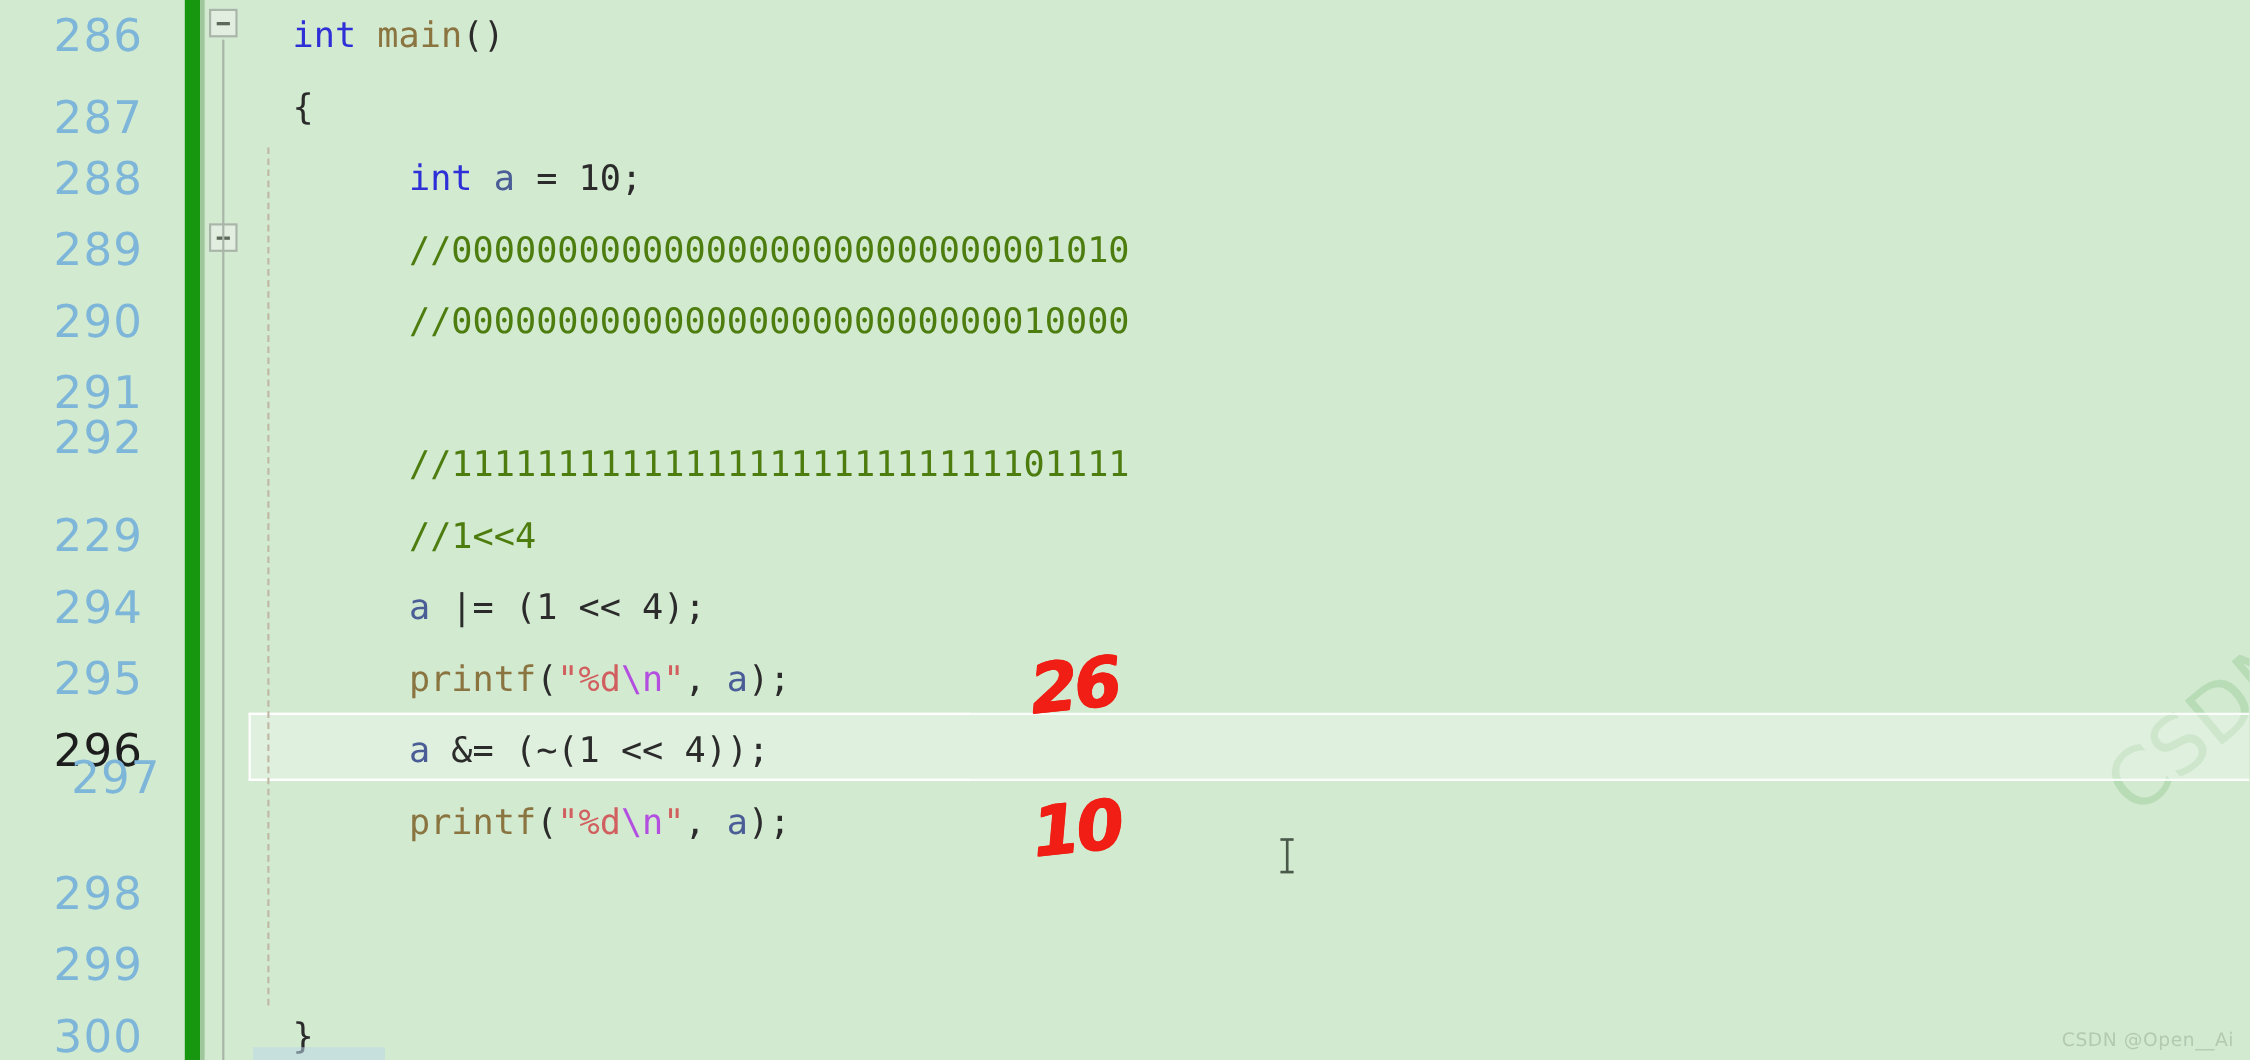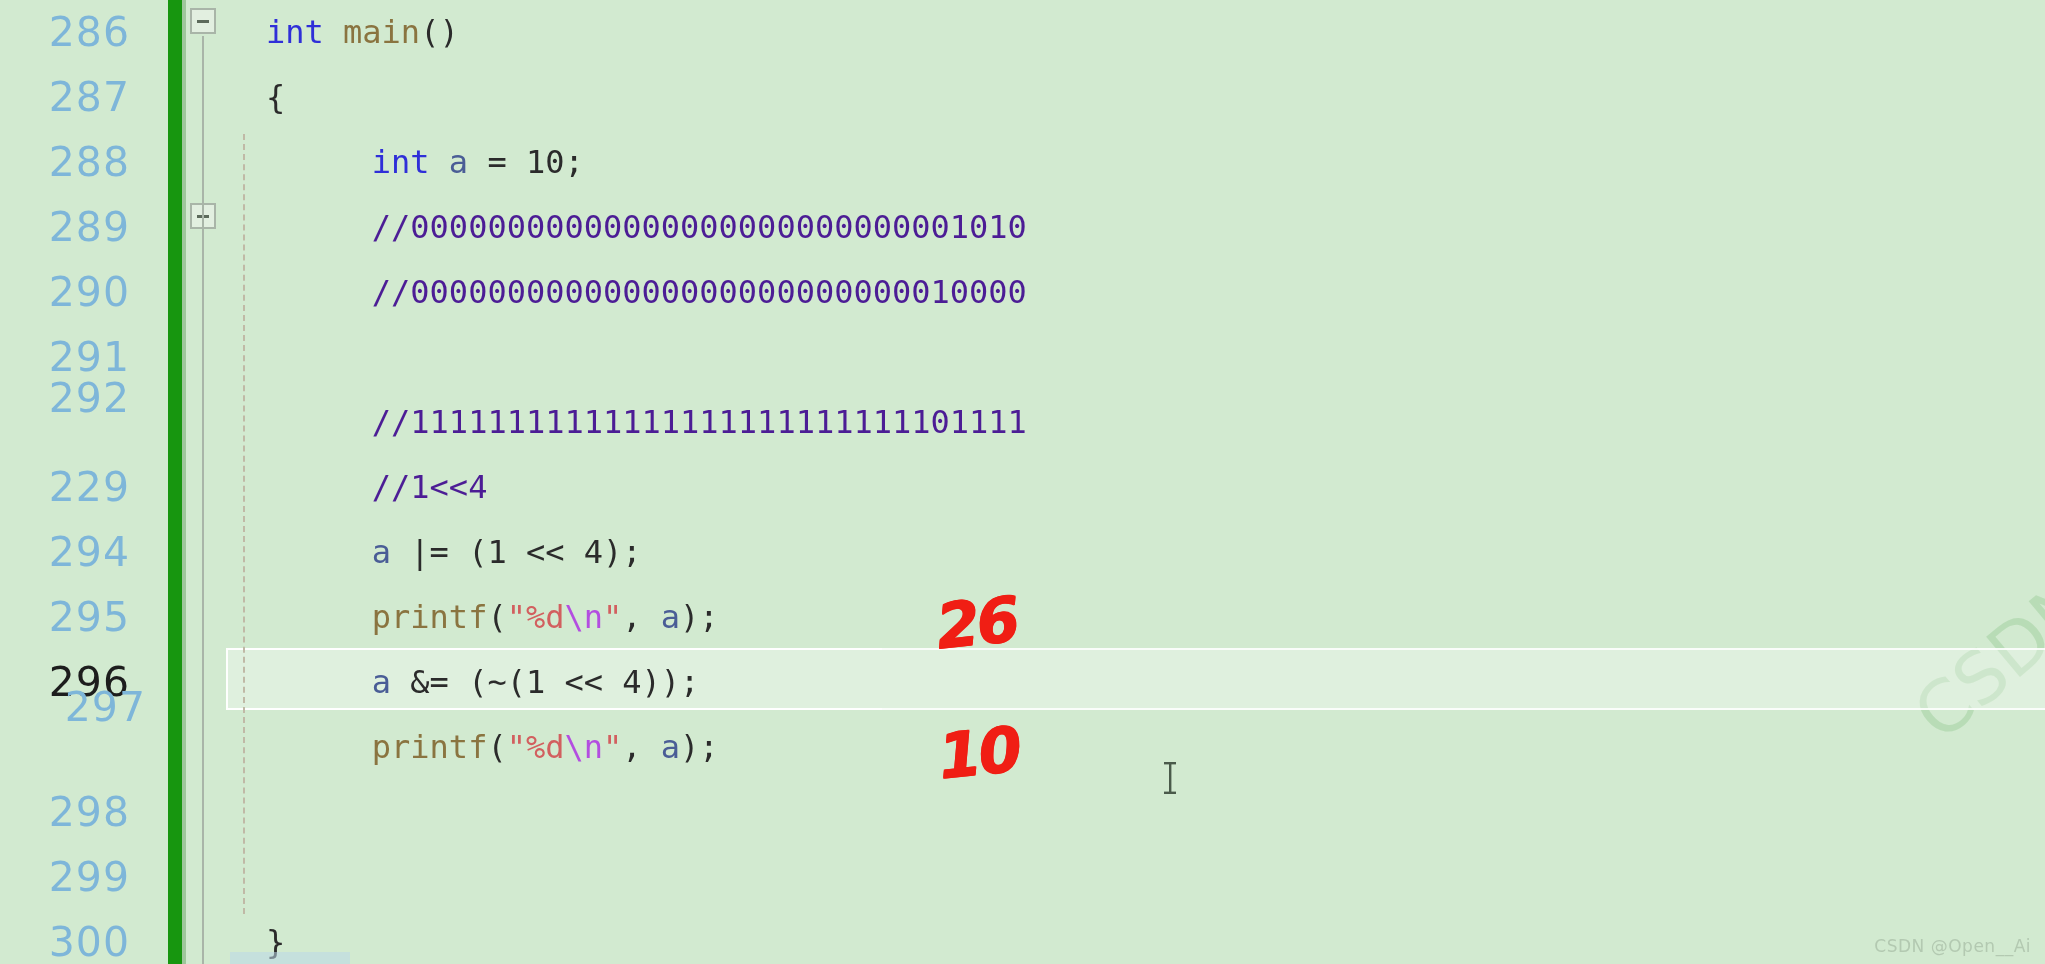--- a/index.html
+++ b/index.html
@@ -82,21 +82,21 @@
     font-family:"DejaVu Sans Mono", monospace;
     font-size:32px;
     white-space:pre;
     color:#2b2b2b;
     letter-spacing:0px;
   }
   .kw      { color:#2f2fd8; }
   .fn      { color:#8a7440; }
   .plain   { color:#2b2b2b; }
   .var     { color:#4a5d96; }
-  .comment { color:#4c1d95; }
+  .comment { color:#4d7c0f; }
   .str     { color:#d25f5f; }
   .esc     { color:#b34ee0; }
   .ret     { color:#b23fb2; }
   .num     { color:#2b2b2b; }
 
   
   #curline {
     position:absolute;
     left:226px; top:648px;
     width:1819px; height:62px;
@@ -165,21 +165,21 @@
 
 <div id="editor">
 
   <div id="wm-diag">CSDN</div>
 
   <div id="curline"></div>
   <div id="curline-box"></div>
 
   <div id="gutter">
       <div class="lineno" style="top: 0px;">286</div>
-      <div class="lineno" style="top: 65px; text-align: right;">287</div>
+      <div class="lineno" style="top: 75px; text-align: right;">287</div>
       <div class="lineno" style="top: 130px;">288</div>
       <div class="lineno" style="top: 195px;">289</div>
       <div class="lineno" style="top: 260px;">290</div>
       <div class="lineno" style="top: 325px;">291</div>
       <div class="lineno" style="top: 366px;">292</div>
       <div class="lineno" style="top: 455px;">229</div>
       <div class="lineno" style="top: 520px;">294</div>
       <div class="lineno" style="top: 585px;">295</div>
       <div class="lineno current" style="top: 650px;">296</div>
       <div class="lineno" style="top: 675px; margin-left: 16px;">297</div>

